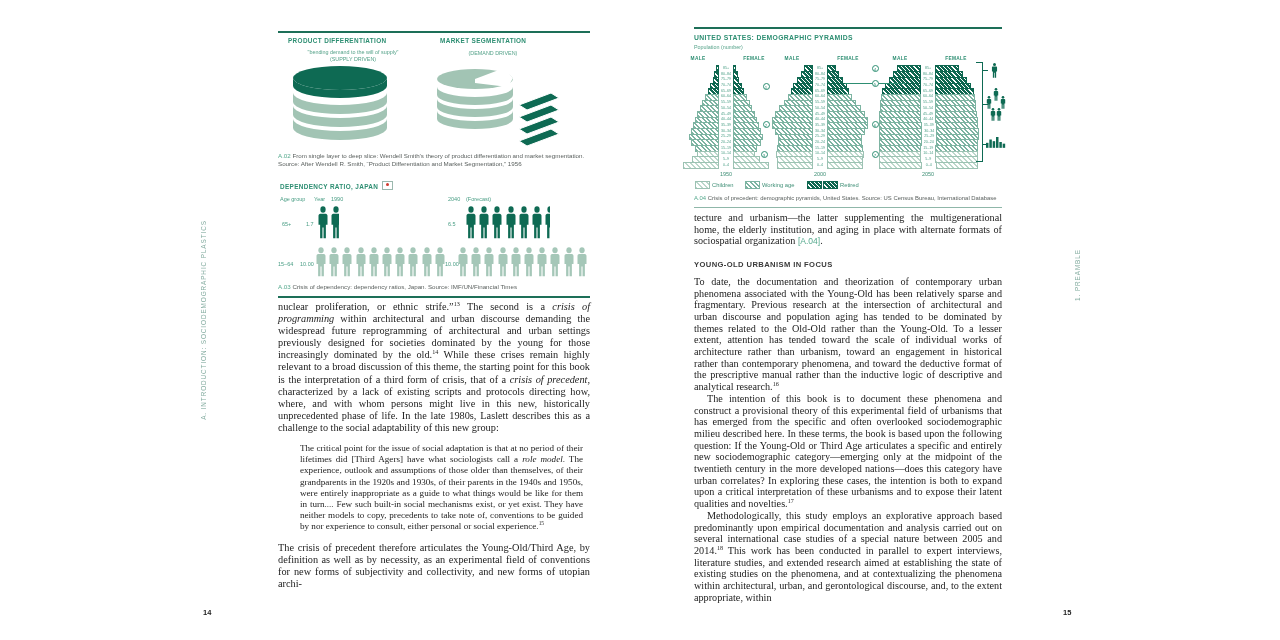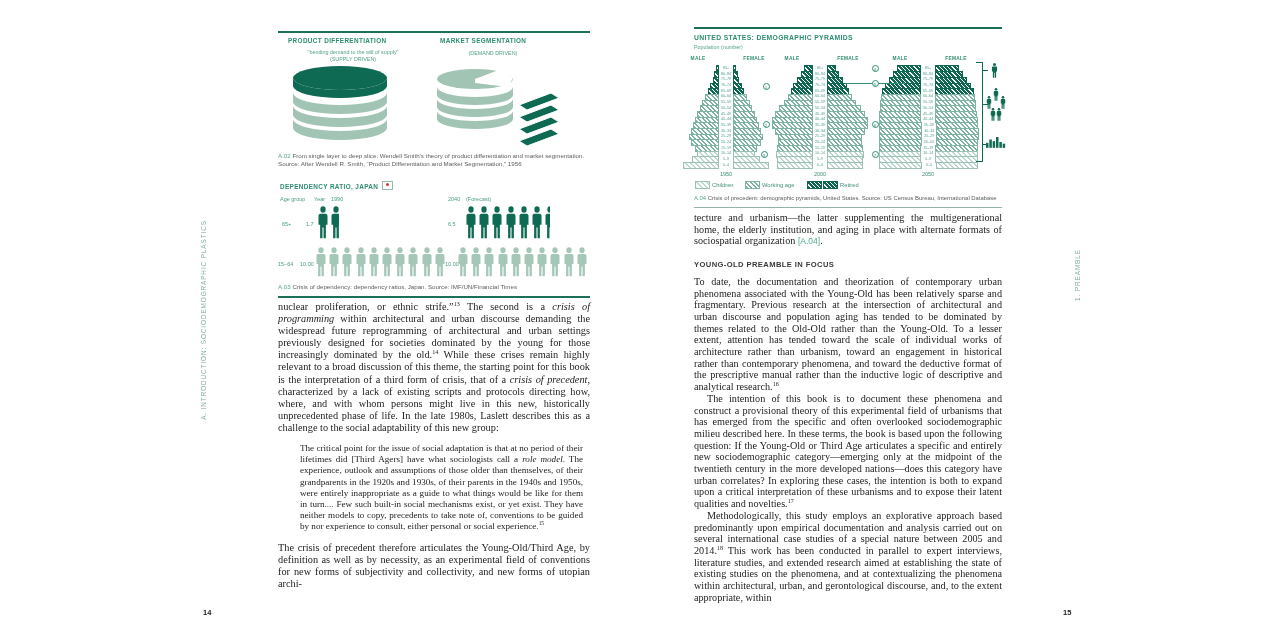--- a/index.html
+++ b/index.html
@@ -932,21 +932,21 @@
 
         <p class="figcap nowrap" style="top:163px;left:0;font-size:5.9px;">
           <span class="caplabel">A.04</span>
           <span>Crisis of precedent: demographic pyramids, United States. Source: US Census Bureau, International Database</span>
         </p>
         <div class="rule-thin" style="top:175px;"></div>
       </section>
 
       <div class="body body-r" style="top:212px;">
         <p class="para">tecture and urbanism—the latter supplementing the multigenerational home, the elderly institution, and aging in place with alternate formats of sociospatial organization <span class="grn">[A.04]</span>.</p>
-        <h3 class="subhead">YOUNG-OLD PREAMBLE IN FOCUS</h3>
+        <h3 class="subhead">YOUNG-OLD URBANISM IN FOCUS</h3>
         <p class="para">To date, the documentation and theorization of contemporary urban phenomena associated with the Young-Old has been relatively sparse and fragmentary. Previous research at the intersection of architectural and urban discourse and population aging has tended to be dominated by themes related to the Old-Old rather than the Young-Old. To a lesser extent, attention has tended toward the scale of individual works of architecture rather than urbanism, toward an engagement in historical rather than contemporary phenomena, and toward the deductive format of the prescriptive manual rather than the inductive logic of descriptive and analytical research.<sup>16</sup></p>
         <p class="para indent">The intention of this book is to document these phenomena and construct a provisional theory of this experimental field of urbanisms that has emerged from the specific and often overlooked sociodemographic milieu described here. In these terms, the book is based upon the following question: If the Young-Old or Third Age articulates a specific and entirely new sociodemographic category—emerging only at the midpoint of the twentieth century in the more developed nations—does this category have urban correlates? In exploring these cases, the intention is both to expand upon a critical interpretation of these urbanisms and to expose their latent qualities and novelties.<sup>17</sup></p>
         <p class="para indent">Methodologically, this study employs an explorative approach based predominantly upon empirical documentation and analysis carried out on several international case studies of a special nature between 2005 and 2014.<sup>18</sup> This work has been conducted in parallel to expert interviews, literature studies, and extended research aimed at establishing the state of existing studies on the phenomena, and at contextualizing the phenomena within architectural, urban, and gerontological discourse, and, to the extent appropriate, within</p>
       </div>
     </div>
 
     <div class="vlabel" style="left:437px;top:275px;">1. PREAMBLE</div>
     <div class="pnum" style="left:423px;top:608px;">15</div>
   </div>
 </div>

